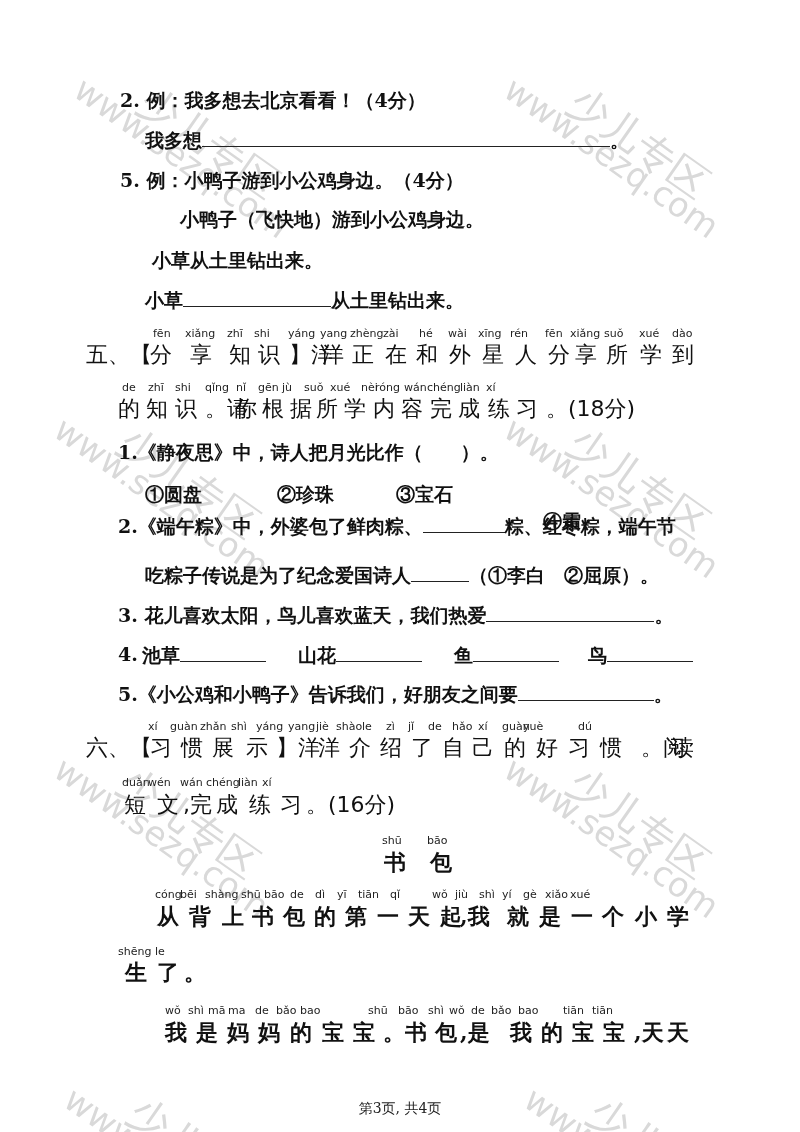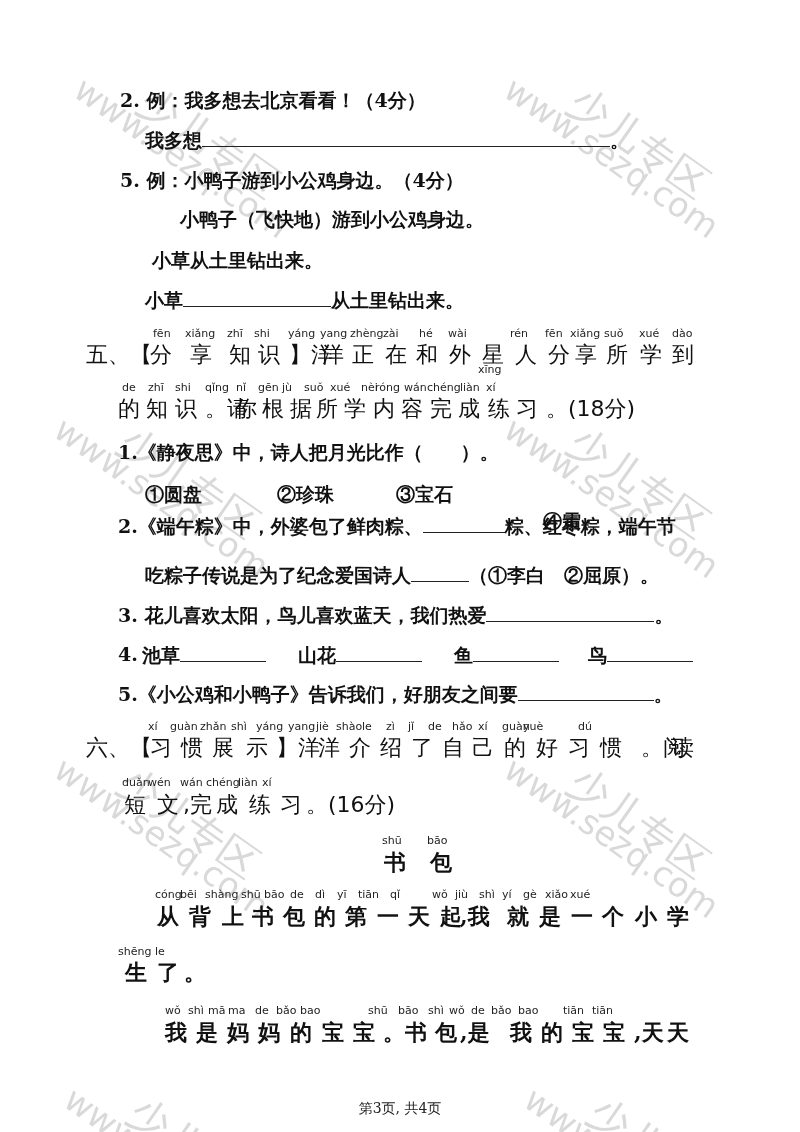--- a/index.html
+++ b/index.html
@@ -71,21 +71,21 @@
     <span style="left: 153px;">fēn</span>
     <span style="left: 185px;">xiǎng</span>
     <span style="left: 227px;">zhī</span>
     <span style="left: 254px;">shi</span>
     <span style="left: 288px;">yáng</span>
     <span style="left: 320px;">yang</span>
     <span style="left: 350px;">zhèng</span>
     <span style="left: 383px;">zài</span>
     <span style="left: 419px;">hé</span>
     <span style="left: 448px;">wài</span>
-    <span style="left: 478px; margin-top: 36px;">xīng</span>
+    <span style="left: 478px;">xīng</span>
     <span style="left: 510px;">rén</span>
     <span style="left: 545px;">fēn</span>
     <span style="left: 570px;">xiǎng</span>
     <span style="left: 604px;">suǒ</span>
     <span style="left: 639px;">xué</span>
     <span style="left: 672px;">dào</span>
   </div>
 <div class="hz-row" style="left:0;top:340px;width:800px;height:30px;" id="s5hz1">
   <span style="left:86px;">五、【</span>
 <span style="left: 150px;">分</span>

